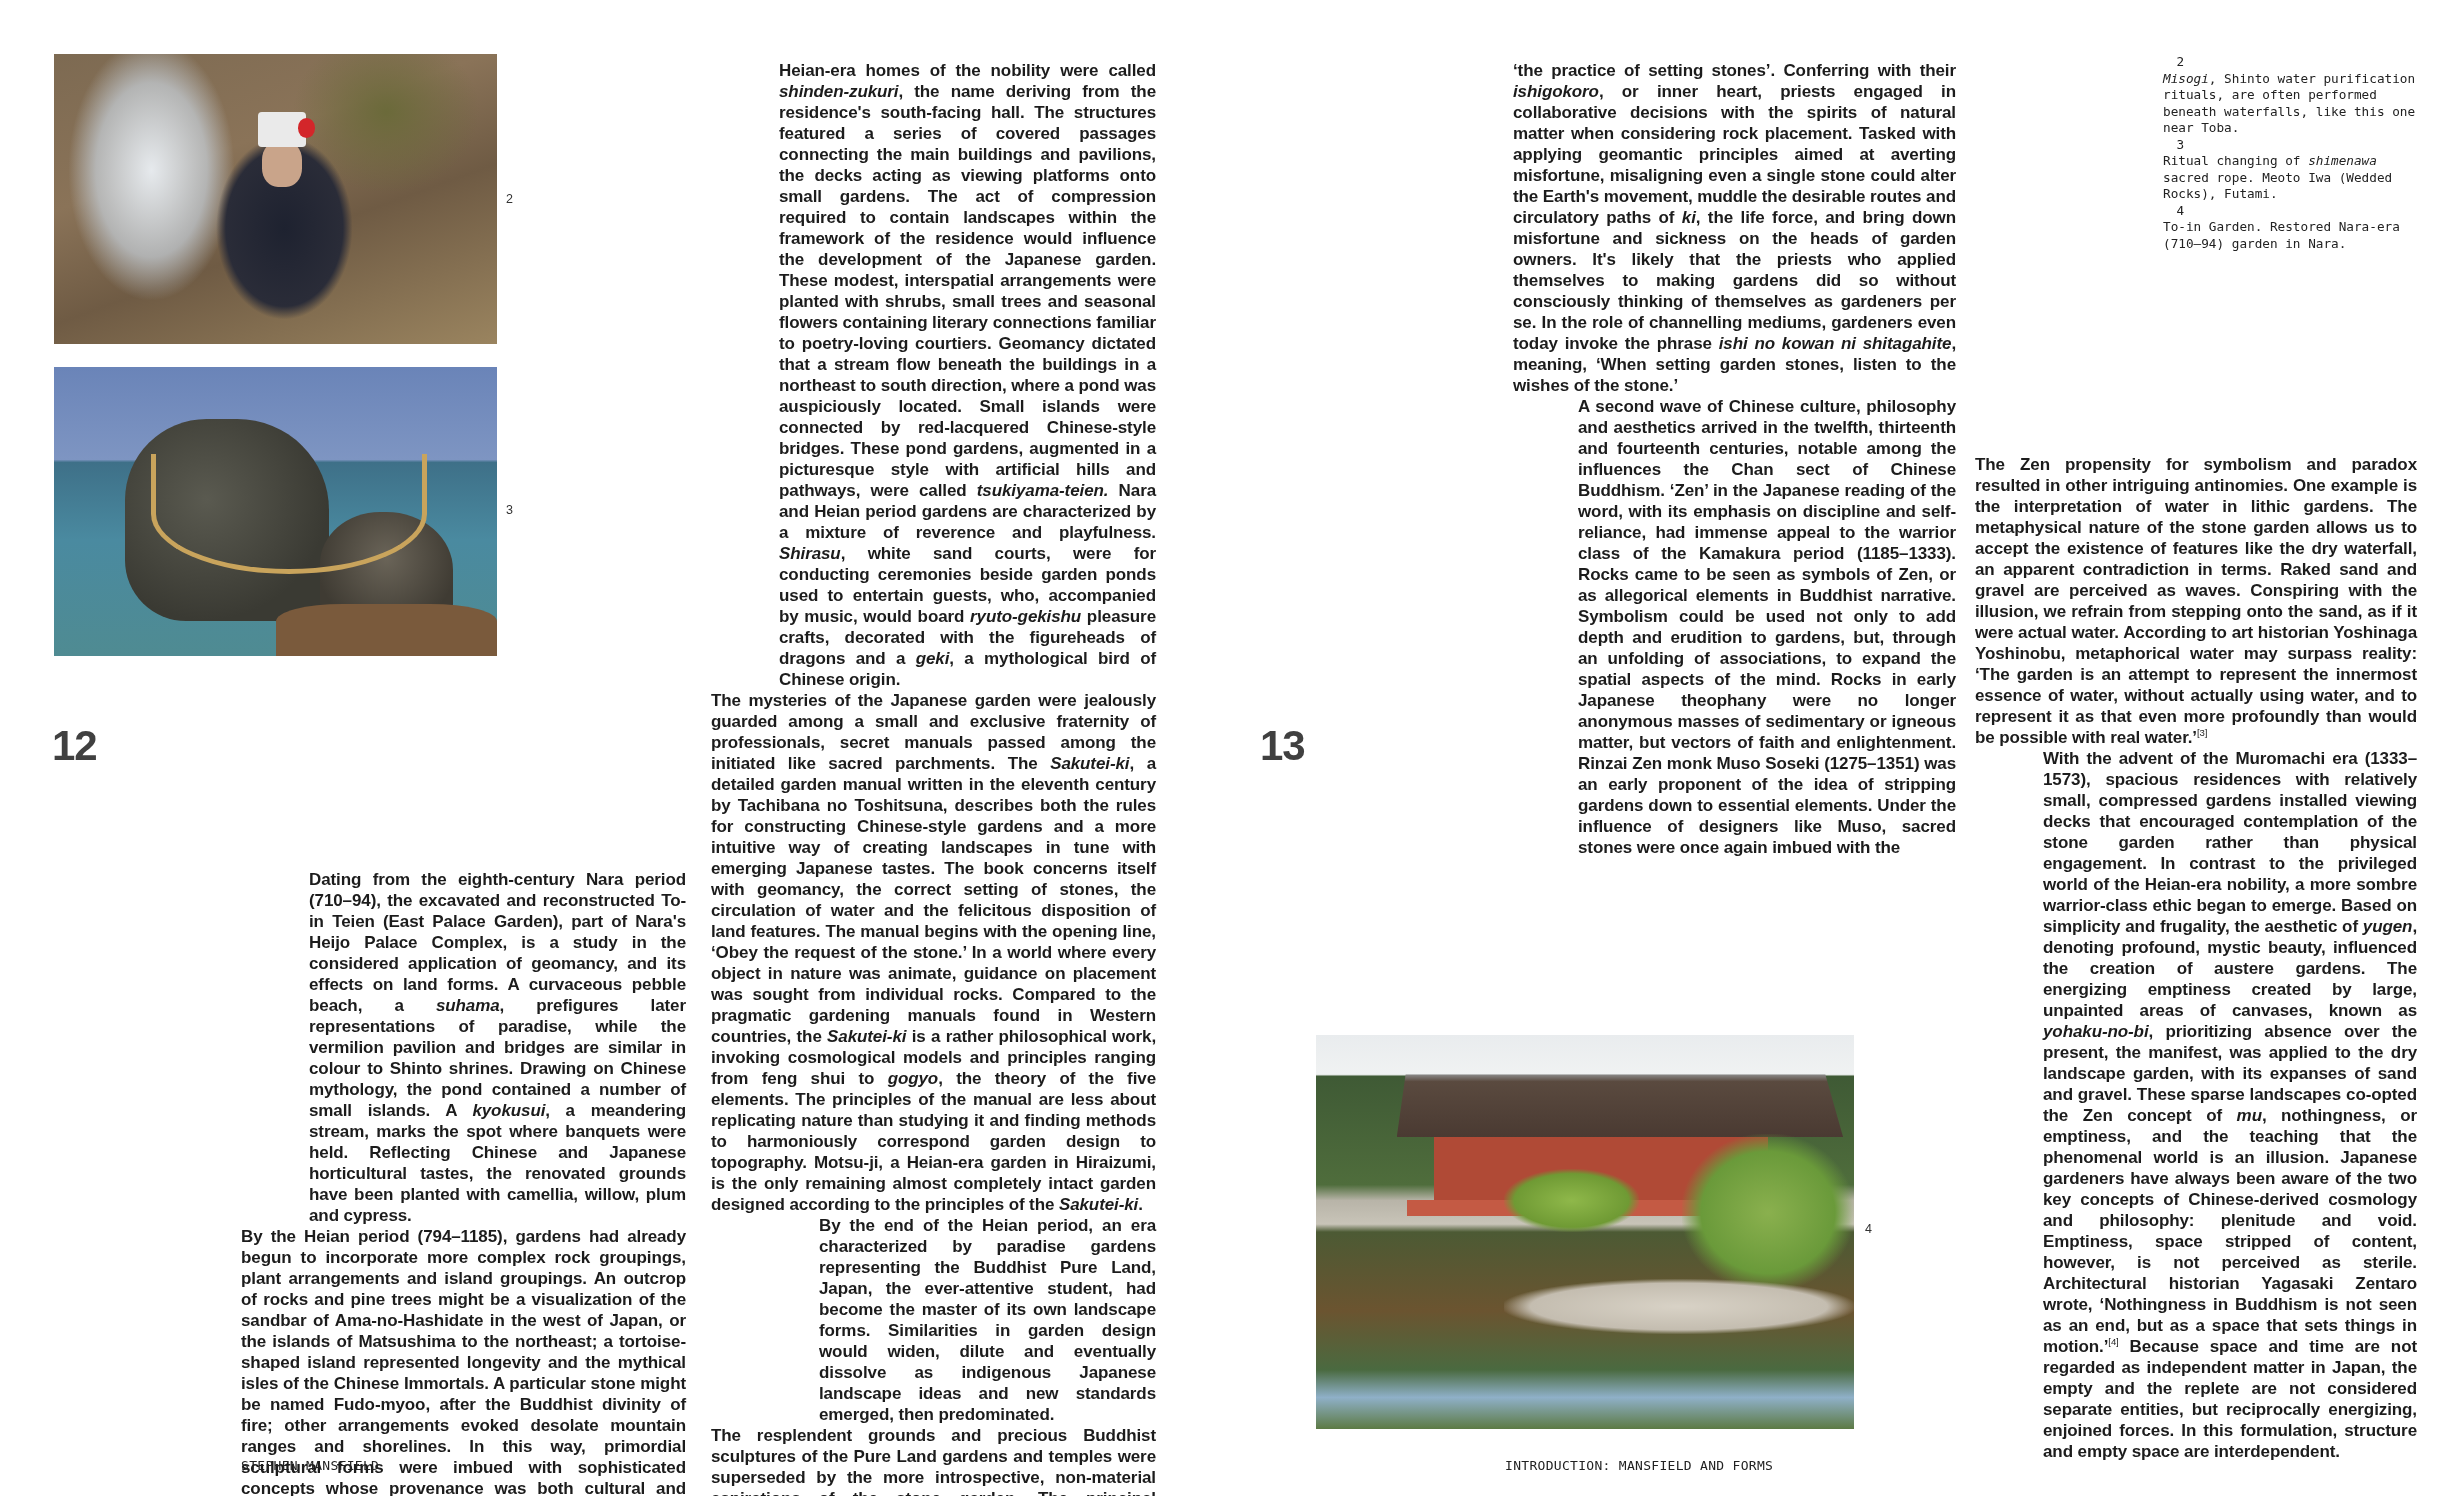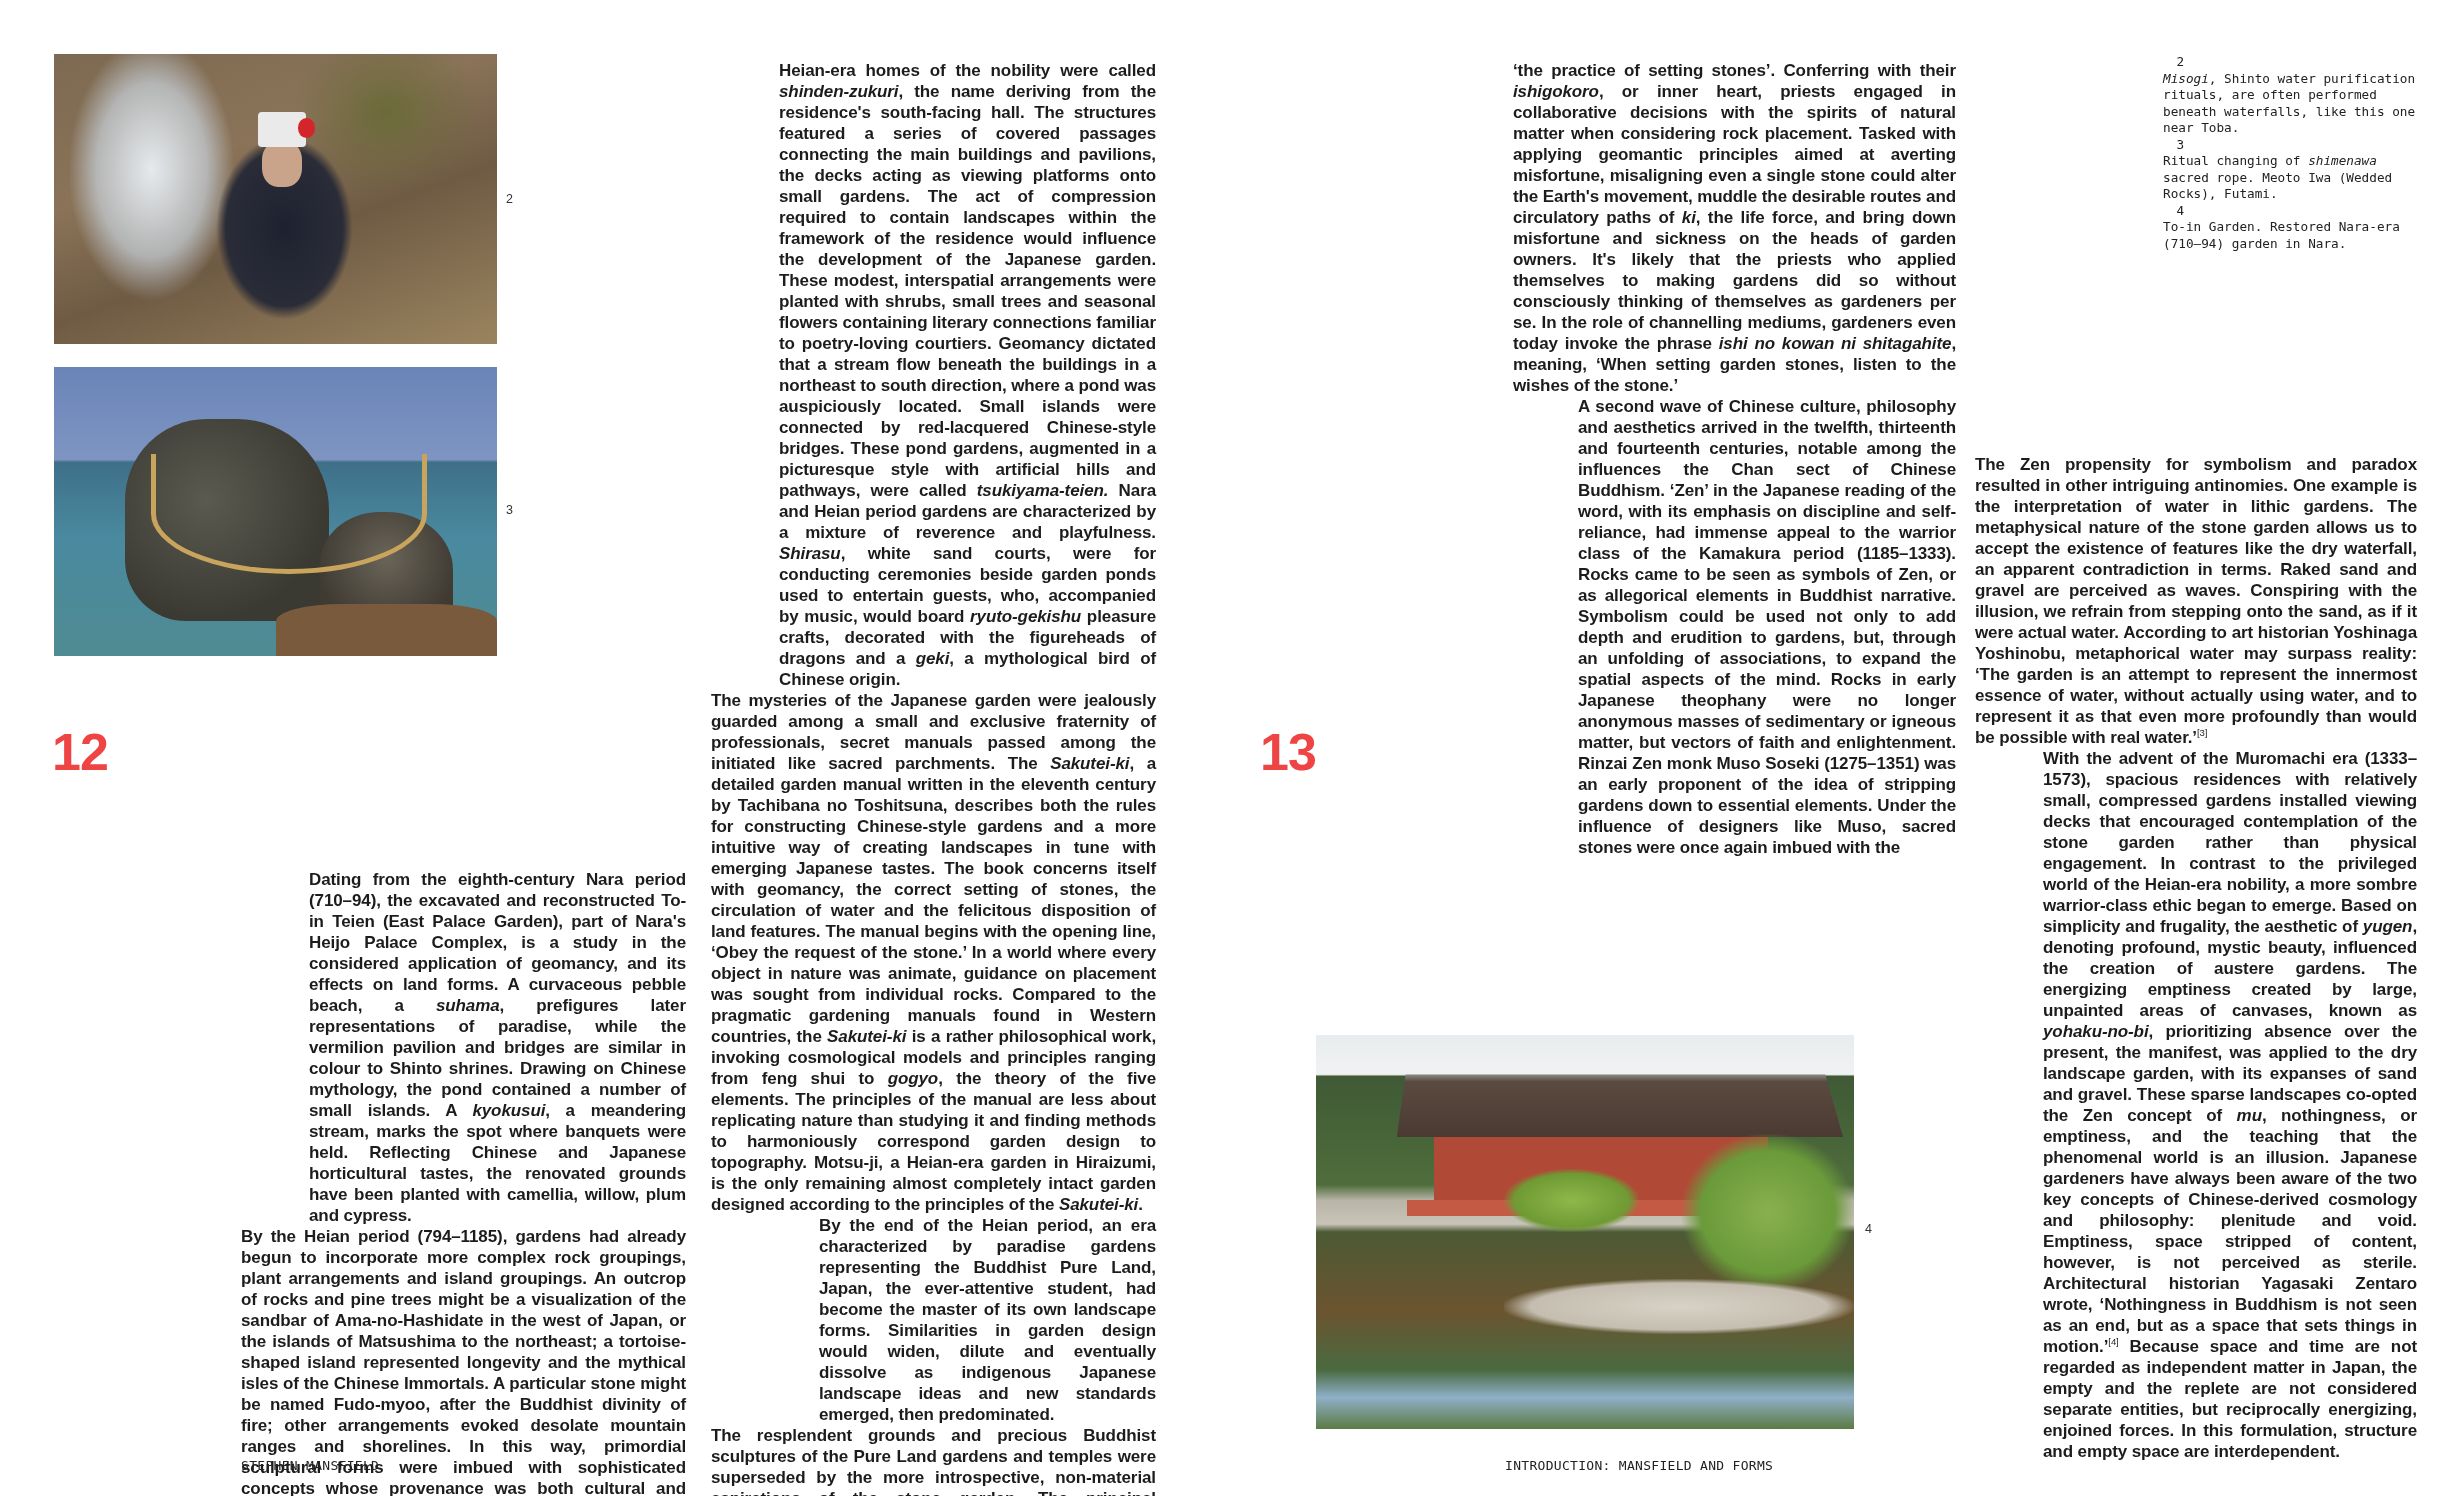--- a/index.html
+++ b/index.html
@@ -5,21 +5,21 @@
   html, body { margin:0; padding:0; }
   body { width:2459px; height:1497px; background:#ffffff; position:relative; overflow:hidden; color:#1a1a1a; }
   .abs { position:absolute; }
   .txt { font-family:"Liberation Sans", sans-serif; font-size:17px; line-height:21px; font-weight:bold; text-align:justify; color:#1c1c1c; letter-spacing:-0.1px; }
   .txt p { margin:0; }
   .mono { font-family:"DejaVu Sans Mono", monospace; color:#222; }
   .fn { font-size:12.7px; line-height:16.5px; }
   .fn .num { padding-left:13.4px; display:block; }
   .fn .cap { display:block; }
   .footer { font-size:13px; letter-spacing:0.3px; }
-  .pagenum { font-family:"Liberation Sans", sans-serif; font-weight:bold; font-size:52px; letter-spacing:-1px; color:#ef4444; }
+  .pagenum { font-family:"Liberation Sans", sans-serif; font-weight:bold; font-size:42px; letter-spacing:-1px; color:#404040; }
   .imglabel { font-family:"Liberation Sans", sans-serif; font-size:12.5px; color:#333; }
   sup { font-size:9.6px; line-height:0; vertical-align:super; font-weight:normal; }
   .photo { overflow:hidden; }
   
   .ph-waterfall { background:
       radial-gradient(ellipse 22% 45% at 52% 60%, #1e2230 0%, #2a2c38 60%, transparent 70%),
       radial-gradient(ellipse 25% 60% at 22% 40%, rgba(235,240,245,0.95) 0%, rgba(200,210,220,0.7) 50%, transparent 75%),
       radial-gradient(ellipse 30% 40% at 75% 20%, #6b6a3a 0%, transparent 70%),
       linear-gradient(160deg, #7d6a52 0%, #8a7358 35%, #6f5b44 60%, #9a845f 100%); }
   .ph-waterfall .head { position:absolute; left:46%; top:20%; width:11%; height:12%; background:#eaeaea; border-radius:3.8px; }

